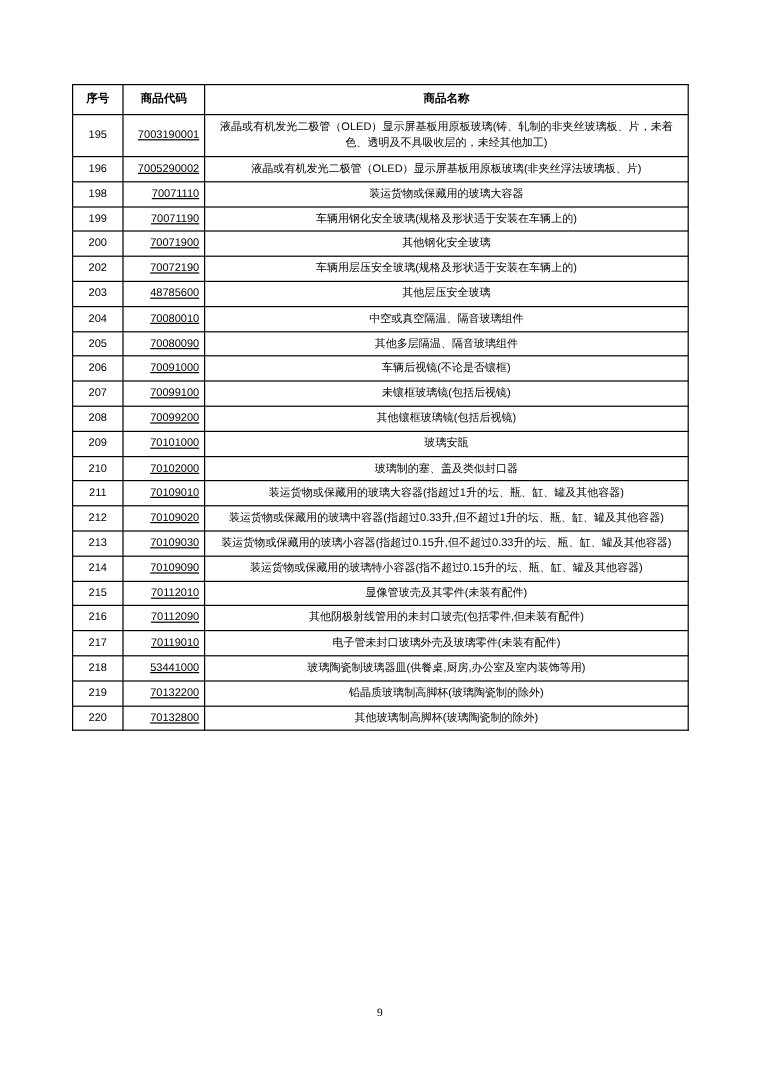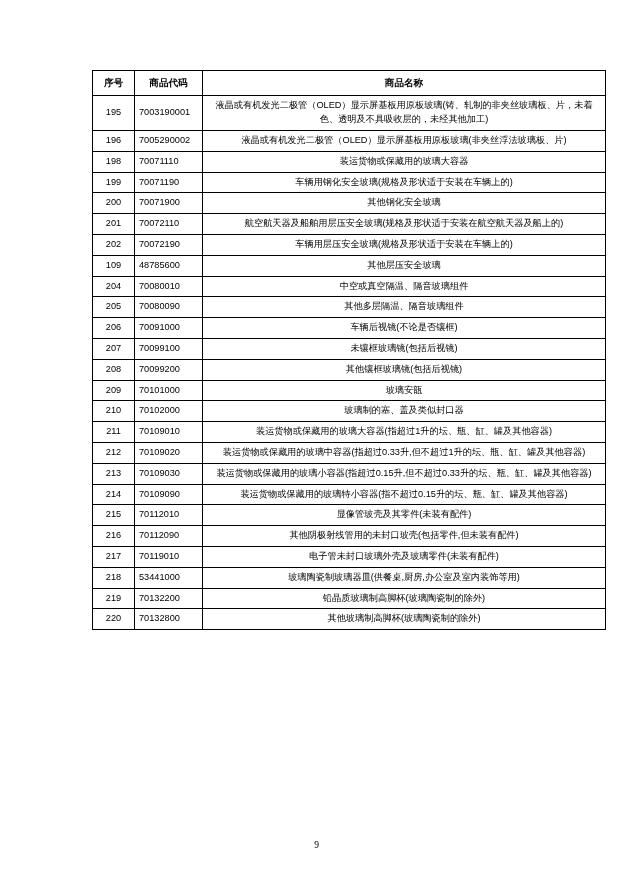--- a/index.html
+++ b/index.html
@@ -12,21 +12,21 @@
     height: 894px;
     font-family: "Liberation Sans", sans-serif;
     color: #000000;
     position: relative;
   }
   .page {
     position: relative;
     width: 633px;
     height: 894px;
     box-sizing: border-box;
-    padding: 70px 60px 0 92px;
+    padding: 70px 60px 0 60px;
   }
   table.goods-table {
     border-collapse: collapse;
     width: 513px;
     table-layout: fixed;
   }
   table.goods-table th,
   table.goods-table td {
     border: 1px solid #000000;
     font-size: 9.2px;
@@ -41,21 +41,22 @@
     padding: 5px 4px;
   }
   col.c-seq { width: 42px; }
   col.c-code { width: 68px; }
   col.c-name { width: 403px; }
 
   td.seq {
     text-align: center;
   }
   td.code {
-    text-align: left;
+    text-align: right;
+    text-decoration: underline;
   }
   td.name {
     text-align: center;
   }
   .page-number {
     position: absolute;
     left: 0;
     right: 0;
     bottom: 44px;
     text-align: center;
@@ -100,31 +101,26 @@
           <td class="seq">199</td>
           <td class="code">70071190</td>
           <td class="name">车辆用钢化安全玻璃(规格及形状适于安装在车辆上的)</td>
         </tr>
         <tr>
           <td class="seq">200</td>
           <td class="code">70071900</td>
           <td class="name">其他钢化安全玻璃</td>
         </tr>
         <tr>
-          <td class="seq">201</td>
-          <td class="code">70072110</td>
-          <td class="name">航空航天器及船舶用层压安全玻璃(规格及形状适于安装在航空航天器及船上的)</td>
-        </tr>
-        <tr>
           <td class="seq">202</td>
           <td class="code">70072190</td>
           <td class="name">车辆用层压安全玻璃(规格及形状适于安装在车辆上的)</td>
         </tr>
         <tr>
-          <td class="seq">109</td>
+          <td class="seq">203</td>
           <td class="code">48785600</td>
           <td class="name">其他层压安全玻璃</td>
         </tr>
         <tr>
           <td class="seq">204</td>
           <td class="code">70080010</td>
           <td class="name">中空或真空隔温、隔音玻璃组件</td>
         </tr>
         <tr>
           <td class="seq">205</td>

